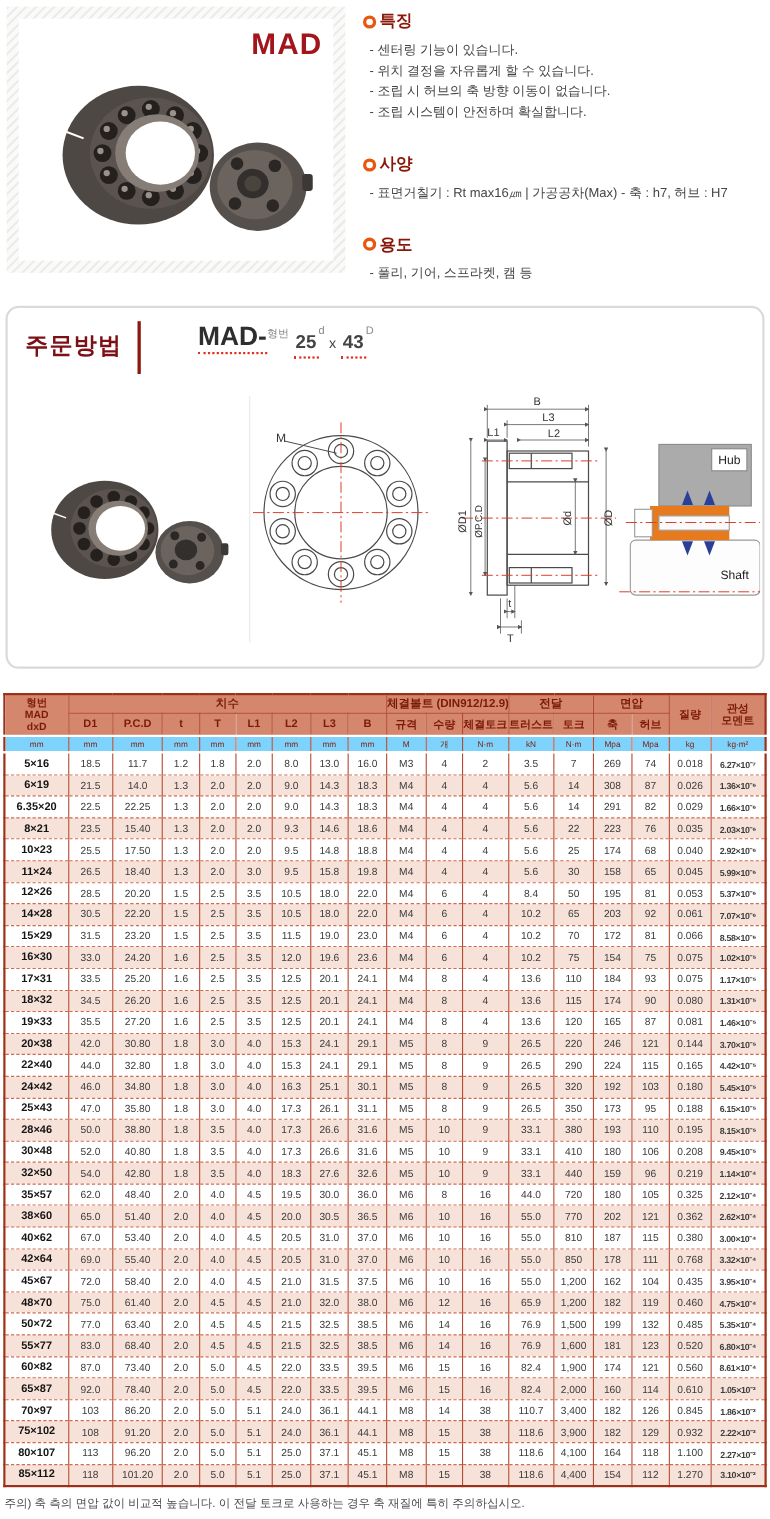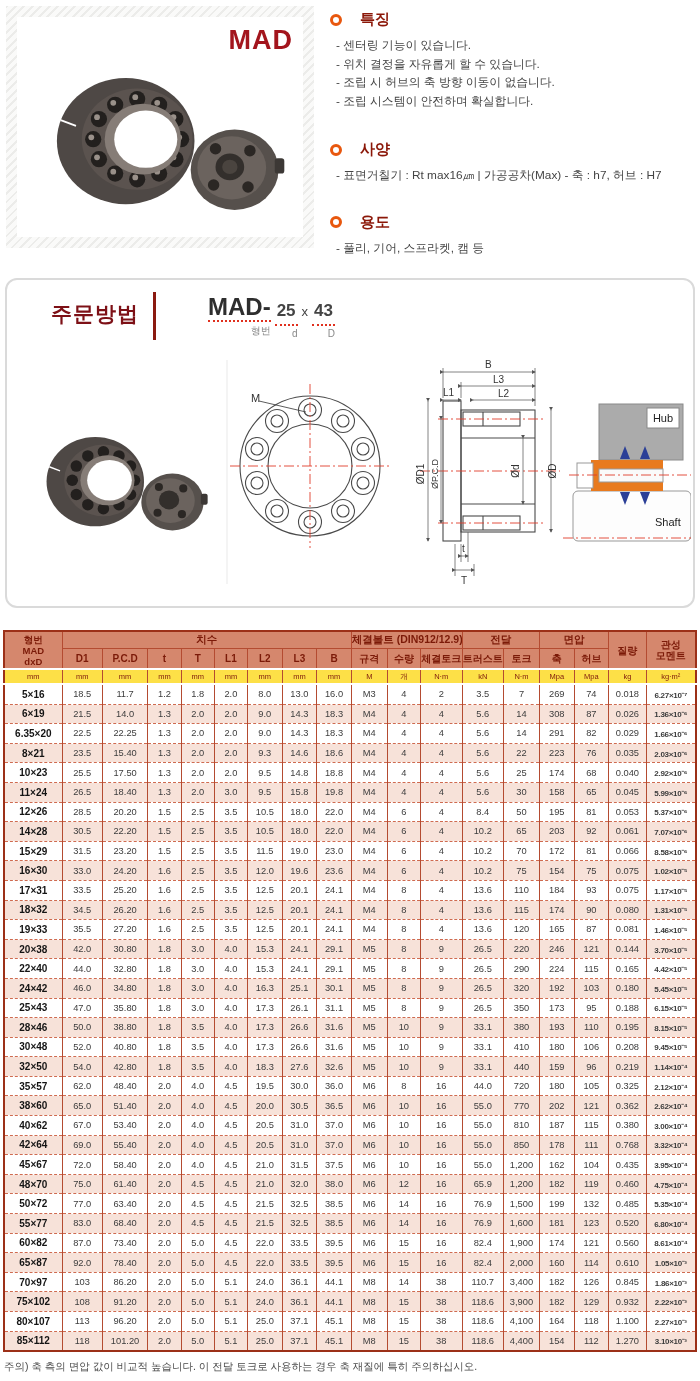--- a/index.html
+++ b/index.html
@@ -5,47 +5,47 @@
   html,body{margin:0;padding:0;background:#fff;width:700px;font-family:"Liberation Sans",sans-serif;}
   .top{position:relative;height:264px;}
   
   .photo-frame{position:absolute;left:6px;top:6px;width:308px;height:242px;box-sizing:border-box;
     background:repeating-linear-gradient(135deg,#ececea 0 2px,#fafaf9 2px 6px);padding:11px;}
   .photo-inner{position:relative;width:100%;height:100%;background:#fff;box-sizing:border-box;}
   .mad-logo{position:absolute;right:10px;top:8px;font-size:27px;font-weight:bold;color:#a3151d;letter-spacing:1px;}
   .prod-svg-large{position:absolute;left:16px;top:40px;width:258px;height:172px;}
   
   .top-right{position:absolute;left:330px;top:2px;width:366px;}
-  .sec-head{display:flex;align-items:center;gap:18px;font-size:15px;font-weight:bold;color:#8b1708;margin:8px 0 7px 0;}
+  .sec-head{display:flex;align-items:center;gap:3px;font-size:15px;font-weight:bold;color:#8b1708;margin:8px 0 7px 0;}
   .bullet{width:6px;height:6px;border:3px solid #e8570e;border-radius:50%;flex:0 0 auto;}
   .li{font-size:11.8px;color:#444;line-height:18.5px;padding-left:6px;}
   .gap1{height:22px;} .gap2{height:20px;}
   
   .order-box{position:relative;margin:14px 5px 0 5px;height:330px;border:2px solid #dadada;border-radius:12px;box-sizing:border-box;background:#fff;}
-  .order-head{position:absolute;left:16px;top:12px;display:flex;align-items:flex-start;margin-left:28px;}
+  .order-head{position:absolute;left:16px;top:12px;display:flex;align-items:flex-start;}
   .order-title{font-size:21px;font-weight:bold;color:#7d1016;letter-spacing:1px;padding:8px 14px 0 0;}
   .order-divider{width:3px;height:48px;background:#8b1a10;margin-right:52px;}
   .code{display:flex;align-items:flex-start;padding-top:2px;}
-  .code-col{display:flex;flex-direction:column;align-items:flex-end;margin-right:4px;}
+  .code-col{display:flex;flex-direction:row;align-items:flex-start;margin-right:4px;}
   .code-main{font-size:24px;font-weight:bold;color:#2e2e2e;border-bottom:2px dotted #e0301e;line-height:26px;}
   .code-num{font-size:17px;font-weight:bold;color:#444;border-bottom:2px dotted #e0301e;line-height:26px;padding:4px 2px 0 2px;}
   .code-x{font-size:13px;color:#444;line-height:26px;padding-top:5px;margin-right:4px;}
   .code-lbl{font-size:10px;color:#888;margin-top:2px;}
   .diagram-svg{position:absolute;left:8px;top:66px;width:676px;height:252px;}
   .prod-svg-small{position:absolute;left:26px;top:140px;width:176px;height:126px;}
   
   .tbl-wrap{margin:22px 3px 0 3px;}
   table{width:694px;border-collapse:collapse;table-layout:fixed;border:2px solid #9c3018;}
   th,td{overflow:hidden;white-space:nowrap;}
   thead th{background:#d5876d;color:#7b1a08;border:1px solid #b44b31;font-size:10px;padding:1px 0;}
   th.h-model{white-space:pre-line;font-size:9.5px;line-height:11px;}
   th.h-group{font-size:10.5px;margin-left:48px;}
   th.h-single{white-space:pre-line;line-height:11px;}
   th.h-sub{font-size:10px;height:17px;text-align:center;}
-  th.h-unit{background:#fde047;color:#82200e;font-size:7.5px;font-weight:normal;height:11px;line-height:11px;
+  th.h-unit{background:#7dd3fc;color:#82200e;font-size:7.5px;font-weight:normal;height:11px;line-height:11px;
     border-top:2px solid #fff;border-bottom:2px solid #fff;border-left:1px solid #b44b31;border-right:1px solid #b44b31;}
   tbody td{height:18.6px;text-align:center;font-size:9.3px;color:#3c3c3c;
     border-right:1px solid #b44b31;border-left:1px solid #b44b31;border-bottom:1px dashed #cf6b50;padding:0;}
   tbody tr:nth-child(even) td{background:#f7e2d9;}
   tbody tr:nth-child(odd) td{background:#fff;}
   td.c-model{font-weight:bold;color:#141414;font-size:10px;}
   tbody td:last-child{font-size:8px;letter-spacing:-0.3px;font-weight:bold;}
   .footnote{font-size:10.5px;color:#4a4a4a;margin:8px 2px 10px 1px;}
   text{font-family:"Liberation Sans",sans-serif;}
 </style>

